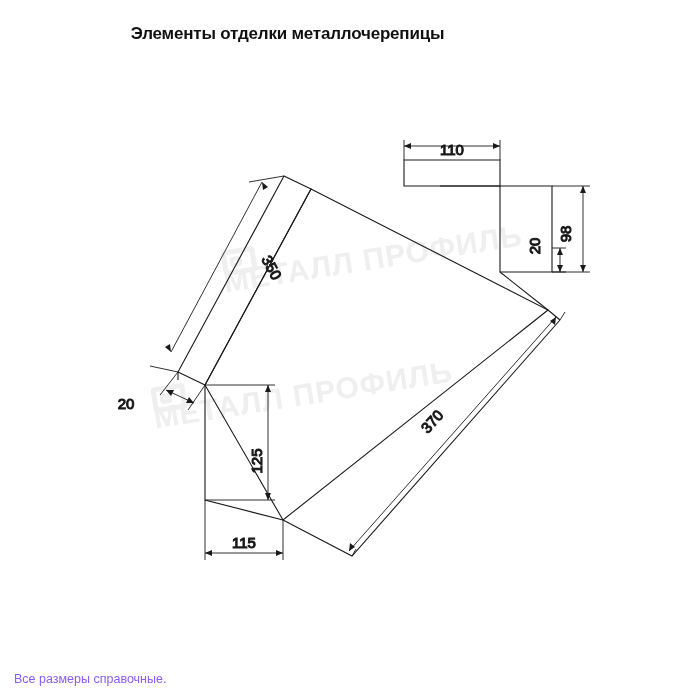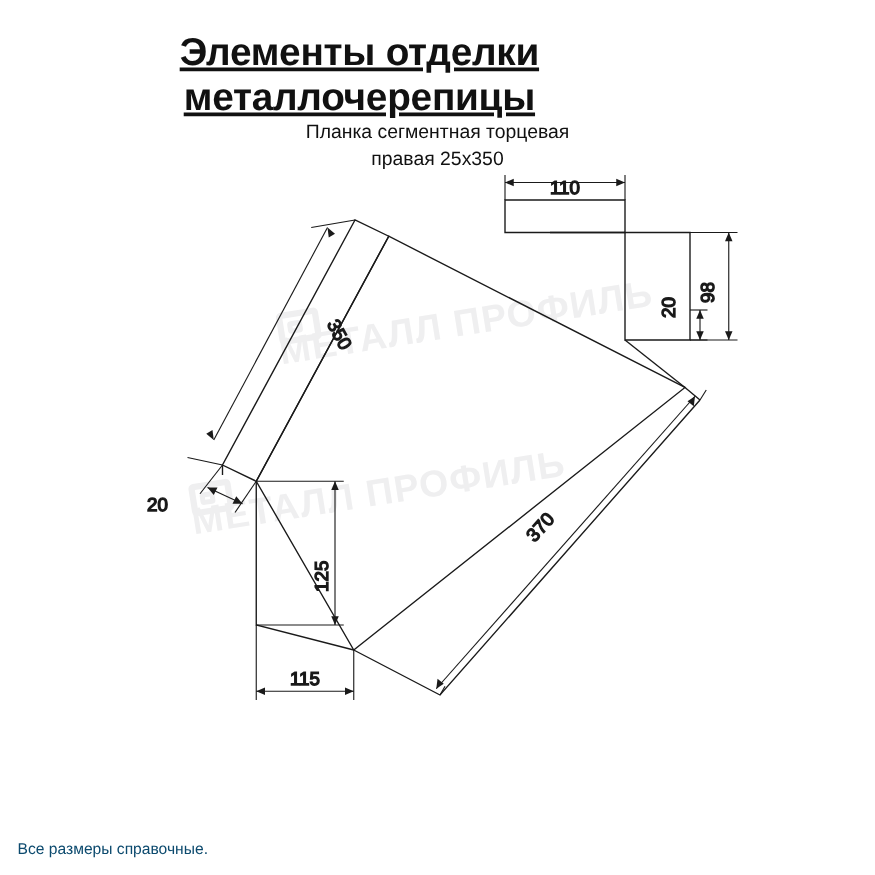--- a/index.html
+++ b/index.html
@@ -19,25 +19,24 @@
     position: relative;
     width: 700px;
     height: 700px;
   }
   .title {
     position: absolute;
     top: 24px;
     left: 0;
     width: 575px;
     text-align: center;
-    font-size: 31px;
+    font-size: 17px;
     font-weight: bold;
     letter-spacing: -0.2px;
     color: #111111;
-    text-decoration: underline;
   }
   .subtitle {
     position: absolute;
     top: 95px;
     left: 0;
     width: 700px;
     text-align: center;
     font-size: 15.5px;
     line-height: 22px;
     color: #111111;
@@ -49,21 +48,21 @@
     left: 0;
     width: 700px;
     height: 700px;
   }
   .footnotes {
     position: absolute;
     left: 14px;
     bottom: 12px;
     font-size: 12.5px;
     line-height: 18px;
-    color: #0c4a6e;
+    color: #8b5cf6;
   }
   .footnotes div { white-space: nowrap; }
   .wm {
     position: absolute;
     color: #efeff0;
     font-weight: bold;
     font-size: 30px;
     letter-spacing: 1px;
     white-space: nowrap;
     user-select: none;
@@ -97,24 +96,20 @@
     fill: #111111;
   }
 </style>
 </head>
 <body>
 
 <div class="page">
 
   <div class="title">Элементы отделки металлочерепицы</div>
 
-  <div class="subtitle">
-    <div>Планка сегментная торцевая</div>
-    <div>правая 25х350</div>
-  </div>
 
   <div class="wm wm-1">МЕТАЛЛ ПРОФИЛЬ</div>
   <div class="wm-logo wm-l1"></div>
   <div class="wm wm-2">МЕТАЛЛ ПРОФИЛЬ</div>
   <div class="wm-logo wm-l2"></div>
 
   <svg class="drawing" viewBox="0 0 700 700" xmlns="http://www.w3.org/2000/svg">
     <g fill="none" stroke="#1a1a1a" stroke-width="1.1" stroke-linejoin="miter" stroke-linecap="butt">
 
       <polygon points="284,176 178,372 205,385 311,189"></polygon>

